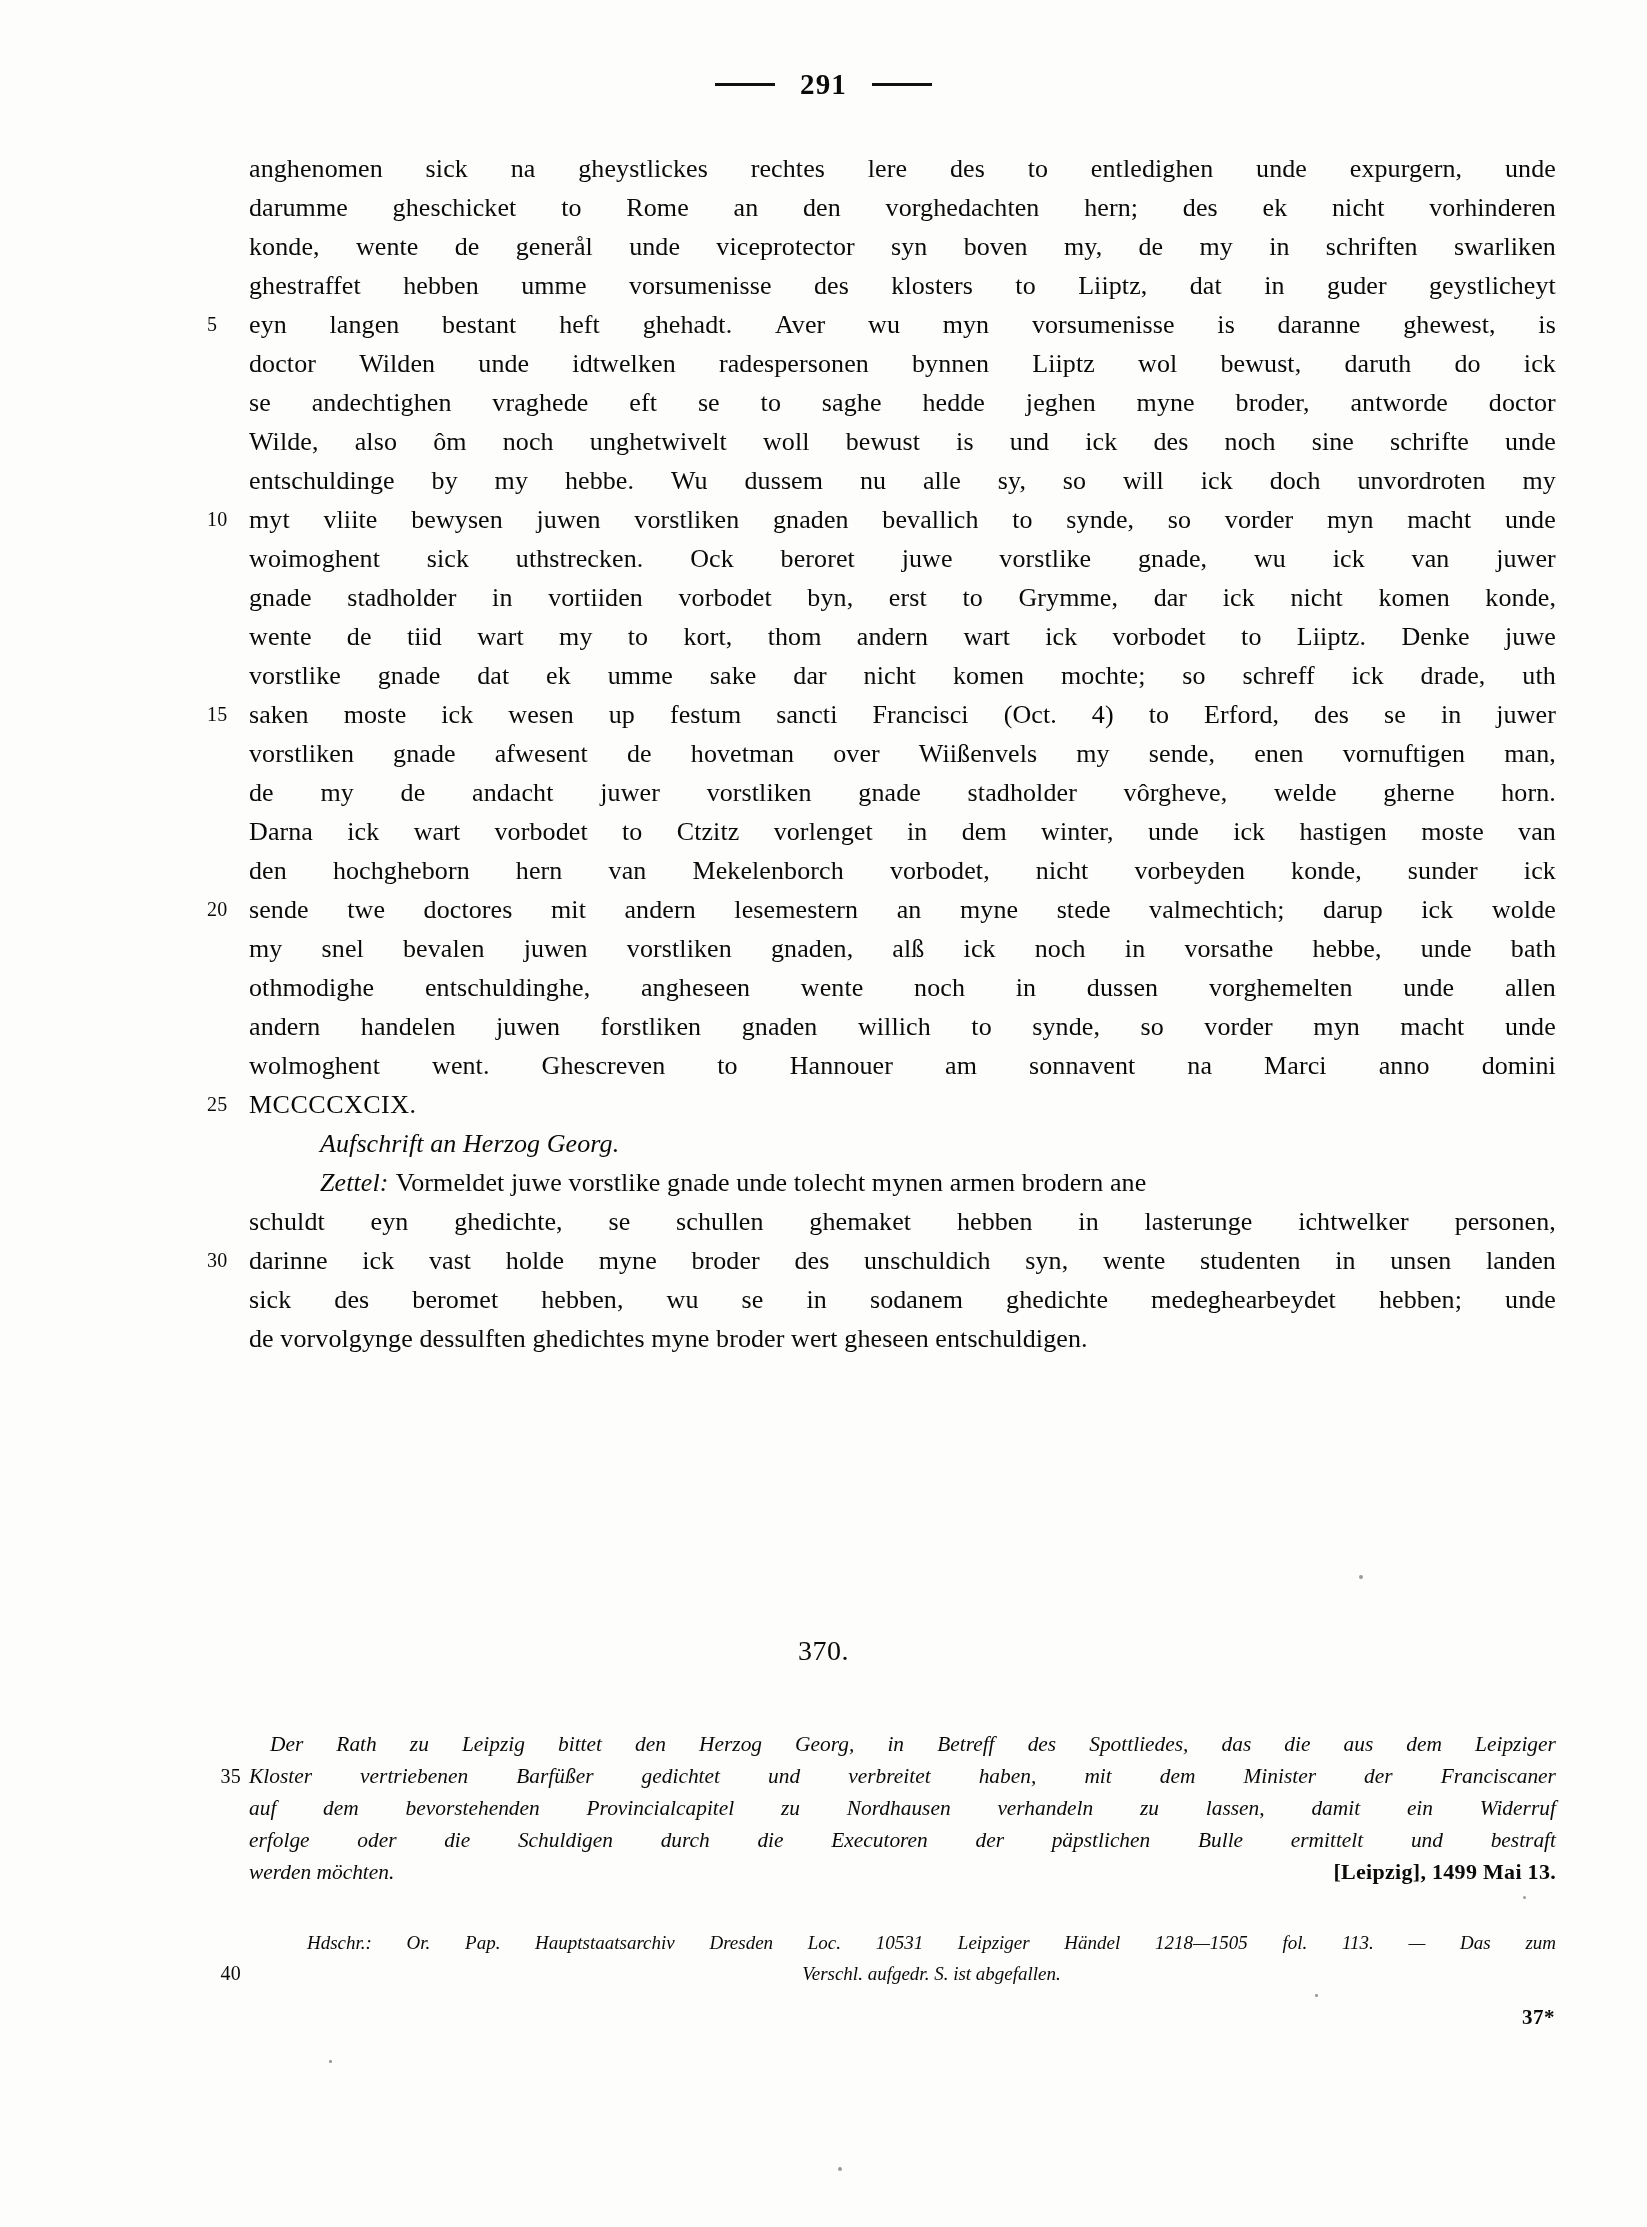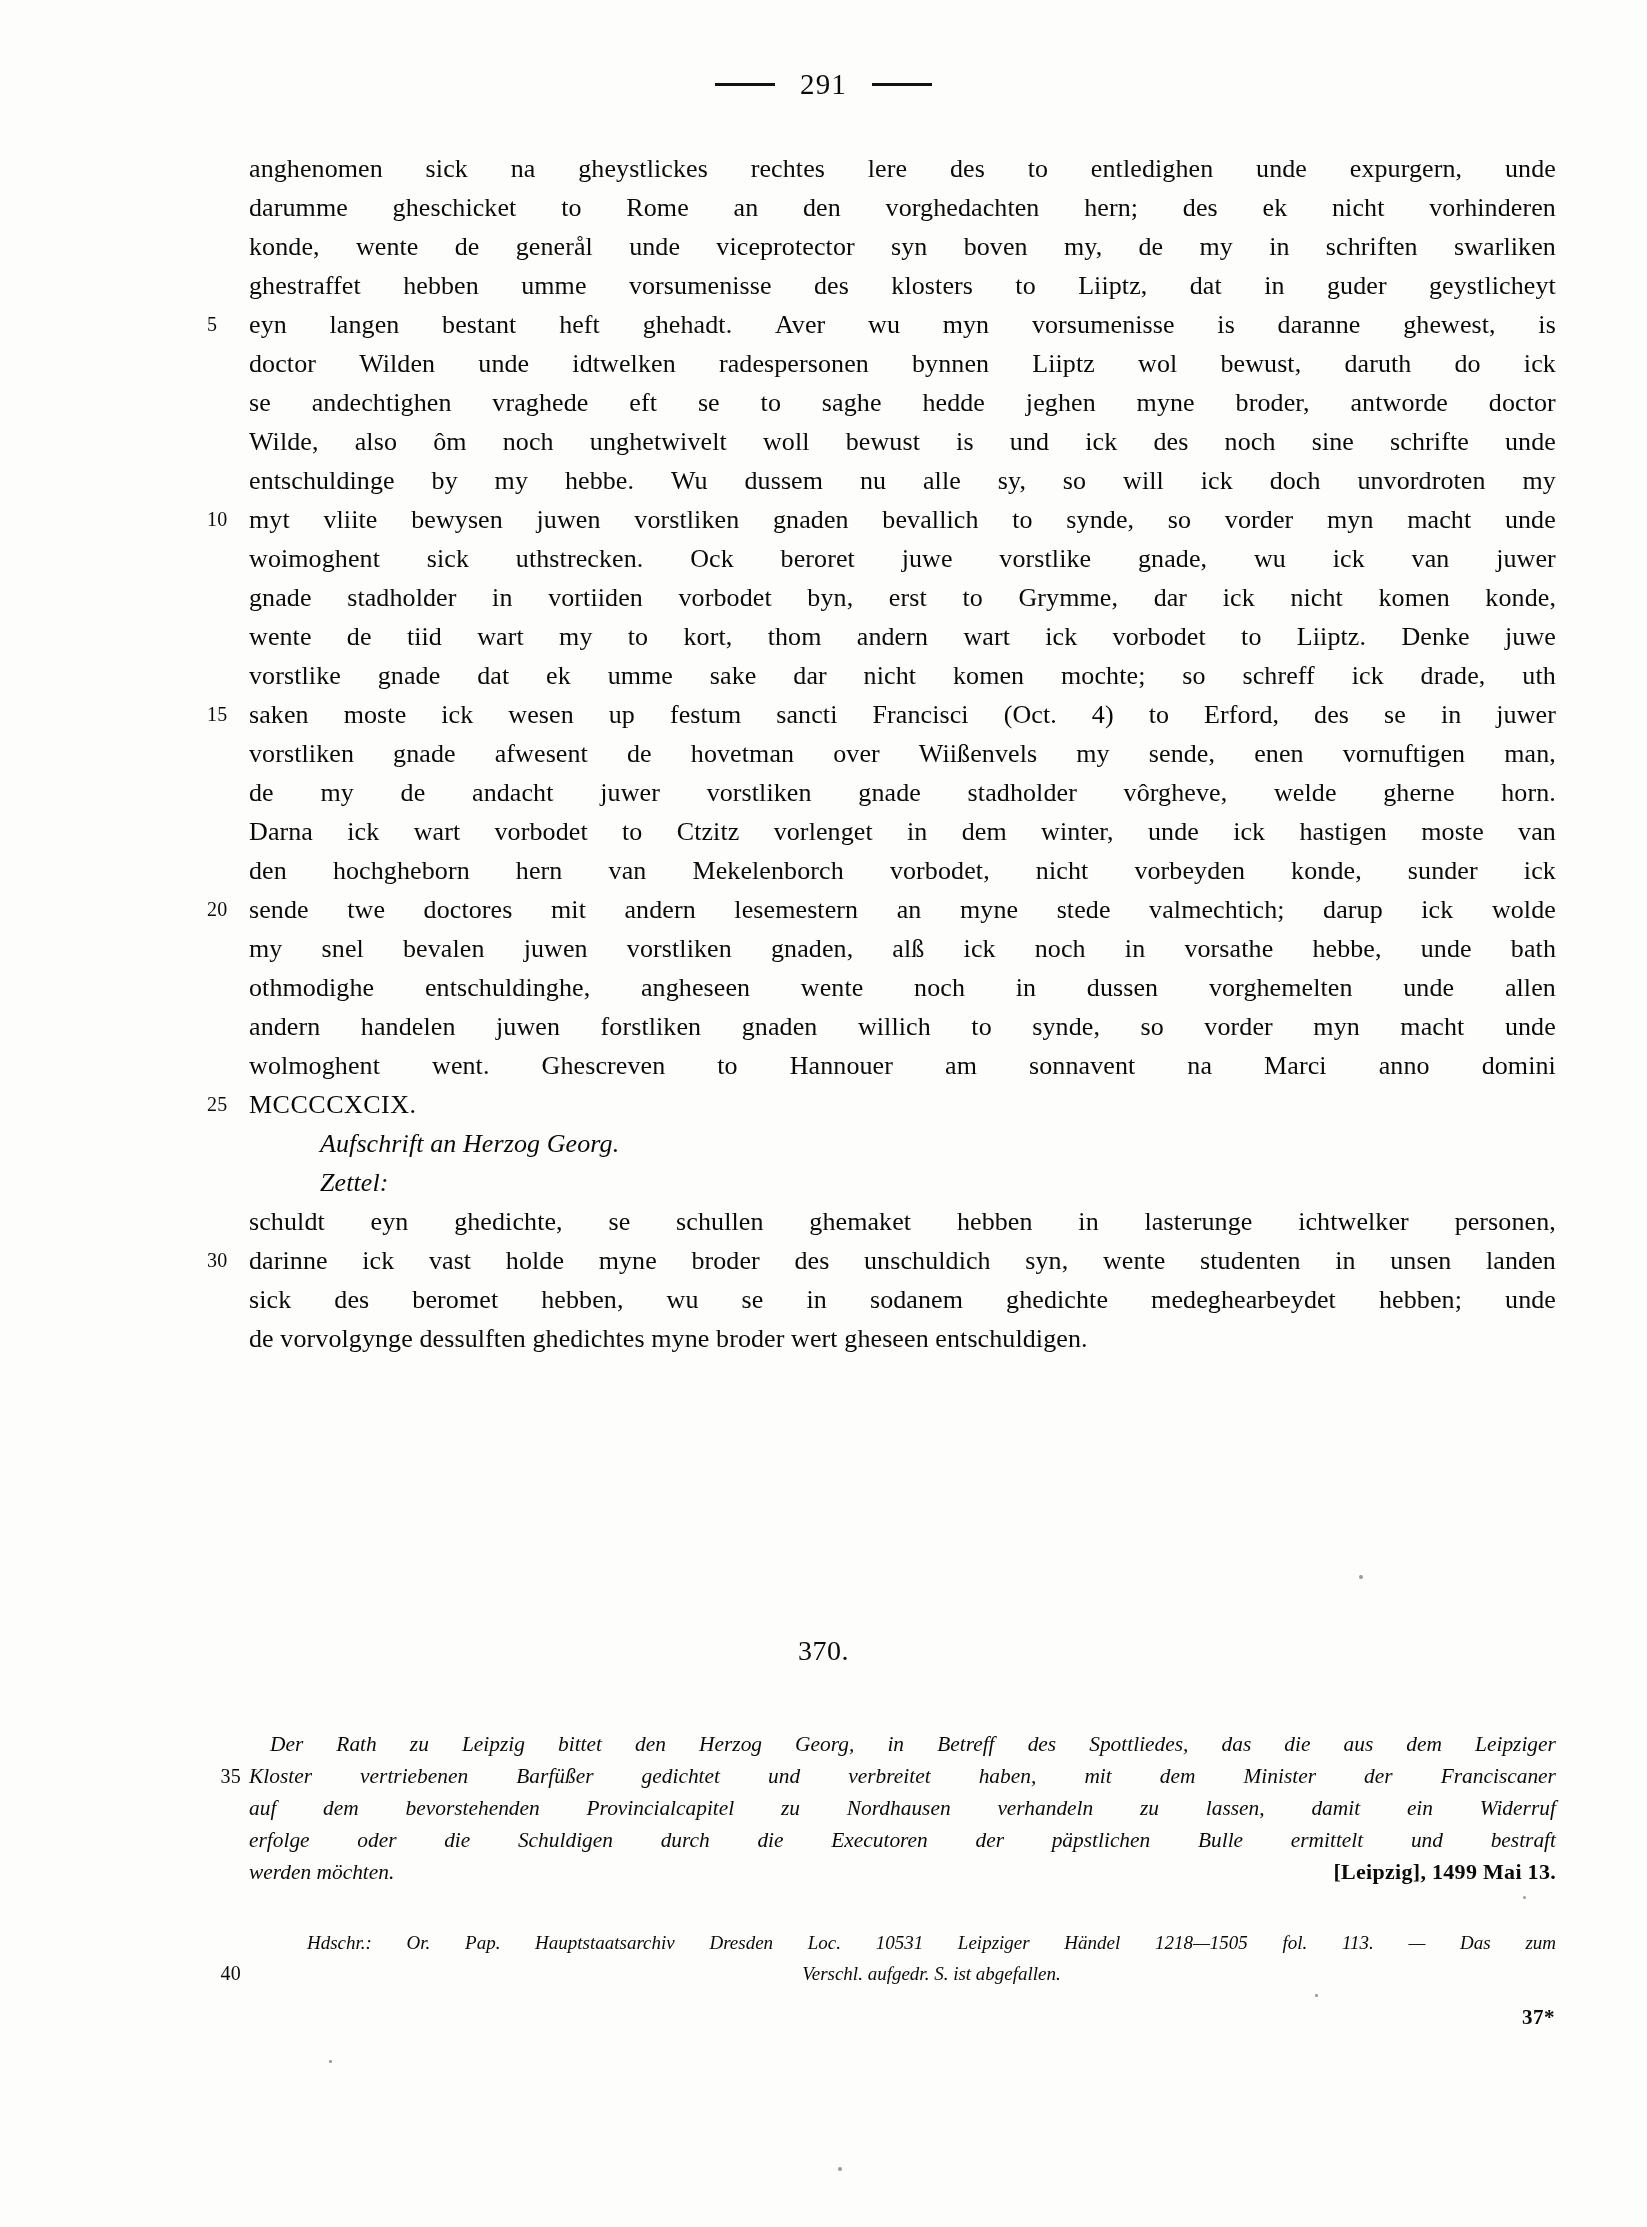--- a/index.html
+++ b/index.html
@@ -32,21 +32,21 @@
     justify-content: center;
     gap: 25px;
   }
   .rule {
     width: 60px;
     height: 2.2px;
     background: #111;
   }
   .folio {
     font-size: 29px;
-    font-weight: normal;
+    font-weight: bold;
     letter-spacing: 1.1px;
     line-height: 1;
   }
 
   
   .textblock {
     position: absolute;
     left: 249px;
     top: 149px;
     width: 1307px;
@@ -648,20 +648,21 @@
 
     <div class="ln last p-indent">
       <span class="row">
           <span class="w ital">Aufschrift an Herzog Georg.</span>
         </span>
     </div>
 
     <div class="ln last p-indent">
       <span class="row">
         <span class="w ital">Zettel:</span>
+        <span class="w" style="margin-left:7.1px;">Vormeldet juwe vorstlike gnade unde tolecht mynen armen brodern ane</span>
       </span>
     </div>
 
     <div class="ln">
       <span class="lnum"></span>
       <span class="row">
           <span class="w">schuldt</span>
           <span class="w">eyn</span>
           <span class="w">ghedichte,</span>
           <span class="w">se</span>

